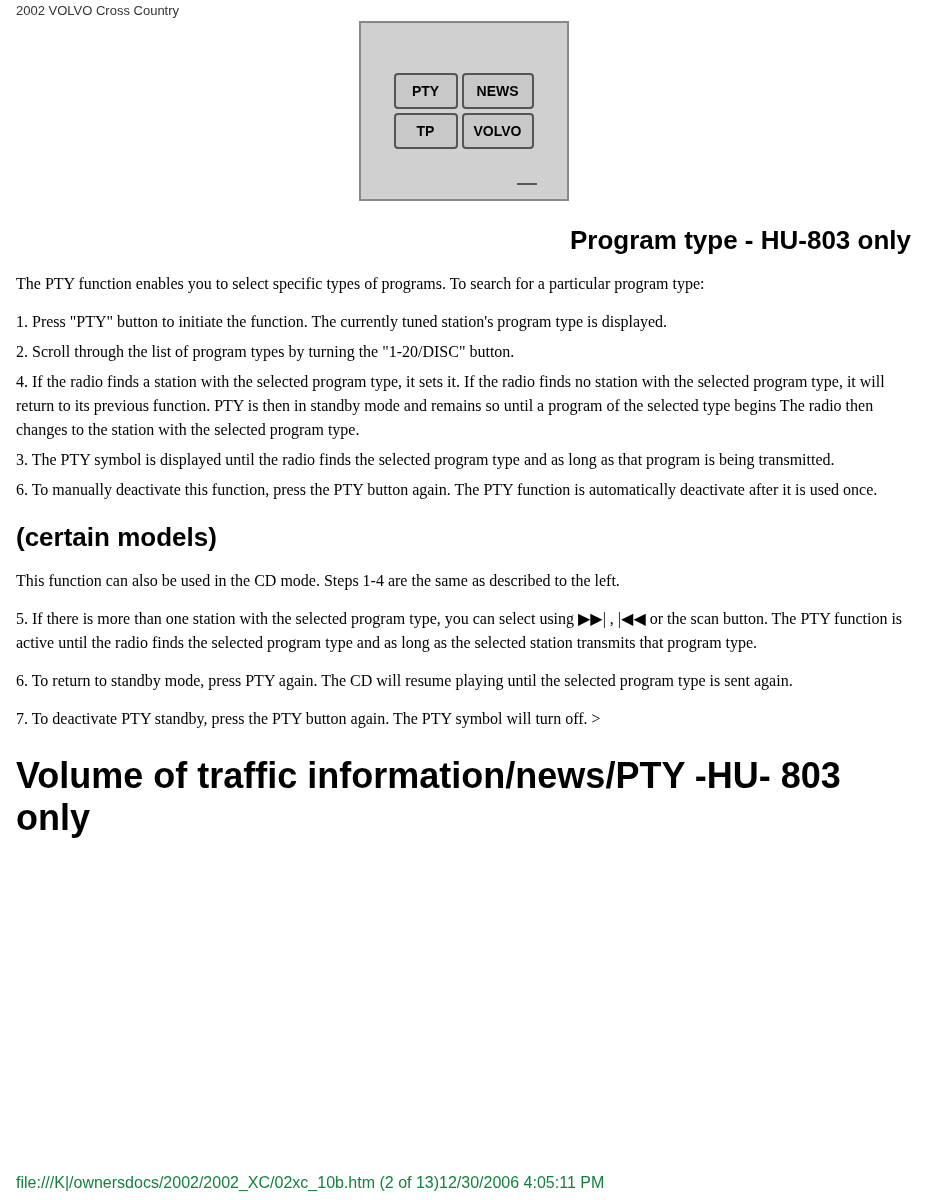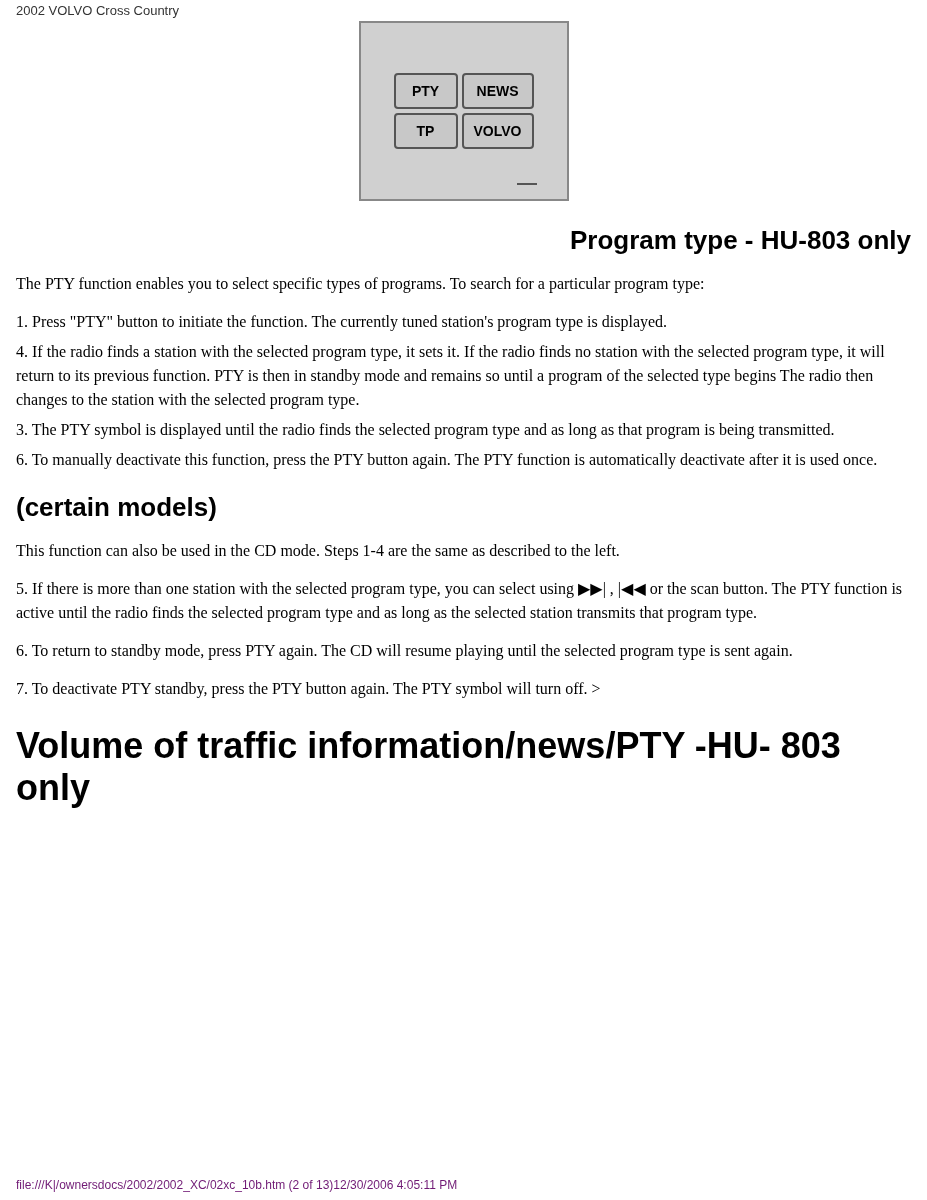--- a/index.html
+++ b/index.html
@@ -116,23 +116,23 @@
     }
 
     .section-block {
       margin-bottom: 20px;
     }
 
     .page-footer {
       position: absolute;
       bottom: 8px;
       left: 16px;
-      font-size: 12px;
+      font-size: 16px;
       font-family: Arial, sans-serif;
-      color: #701a75;
+      color: #15803d;
     }
   </style>
 </head>
 <body>
 
 <div class="page-header">
   <span>2002 VOLVO Cross Country</span>
 </div>
 
 <div class="main-content">
@@ -147,20 +147,21 @@
       </div>
       <div class="radio-underline"></div>
     </div>
   </div>
 
   <div class="section-block">
     <h2>Program type - HU-803 only</h2>
     <p>The PTY function enables you to select specific types of programs. To search for a particular program type:</p>
     <div class="steps-section">
       <div class="step-block">1. Press "PTY" button to initiate the function. The currently tuned station's program type is displayed.</div>
+      <div class="step-block">2. Scroll through the list of program types by turning the "1-20/DISC" button.</div>
       <div class="step-block">4. If the radio finds a station with the selected program type, it sets it. If the radio finds no station with the selected program type, it will return to its previous function. PTY is then in standby mode and remains so until a program of the selected type begins The radio then changes to the station with the selected program type.</div>
       <div class="step-block">3. The PTY symbol is displayed until the radio finds the selected program type and as long as that program is being transmitted.</div>
       <div class="step-block">6. To manually deactivate this function, press the PTY button again. The PTY function is automatically deactivate after it is used once.</div>
     </div>
   </div>
 
   <div class="section-block">
     <h3>(certain models)</h3>
     <p>This function can also be used in the CD mode. Steps 1-4 are the same as described to the left.</p>
     <p>5. If there is more than one station with the selected program type, you can select using ▶▶| , |◀◀ or the scan button. The PTY function is active until the radio finds the selected program type and as long as the selected station transmits that program type.</p>

